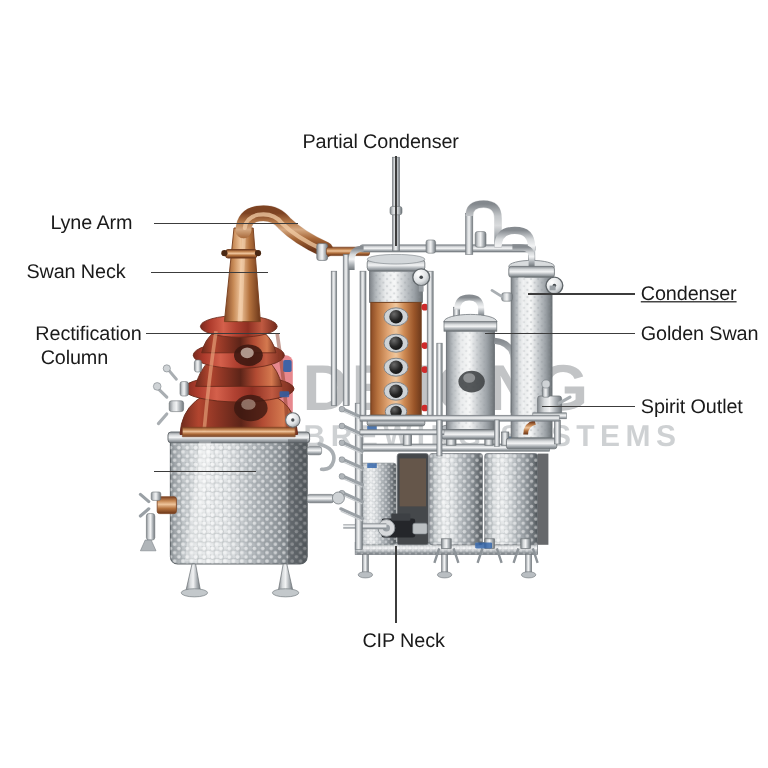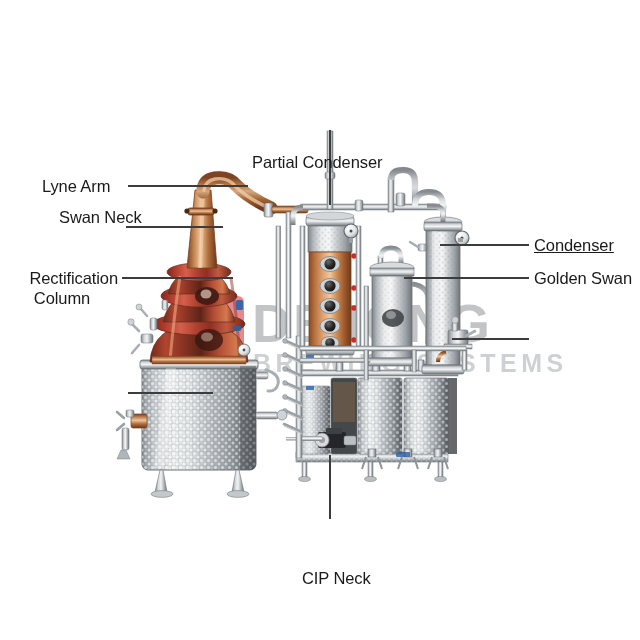--- a/index.html
+++ b/index.html
@@ -30,21 +30,21 @@
     font-family: "Liberation Sans", sans-serif;
     font-size: 16.5px;
     font-weight: 400;
     color: #1a1a1a;
     letter-spacing: -0.1px;
     white-space: pre;
     line-height: 20px;
   }
   .lbl-right { text-align: left; }
   .lbl-left  { text-align: right; }
-  .lbl-center{ text-align: center; margin-top: 44px; }
+  .lbl-center{ text-align: center; }
 </style>
 </head>
 <body>
 
 <div id="stage">
 
   <svg id="diagram-svg" viewBox="0 0 640 640">
     <defs>
 
       <linearGradient id="gCopperV" x1="0" y1="0" x2="1" y2="0">
@@ -508,30 +508,31 @@
       <line x1="404" y1="278" x2="529" y2="278"></line>
       <line x1="452" y1="339" x2="529" y2="339"></line>
       <line x1="330" y1="455" x2="330" y2="519"></line>
     </g>
   </svg>
 
   <div class="callout-label lbl-center" style="left:252px; top:108px;">Partial Condenser</div>
 
   <div class="callout-label lbl-left" style="left:42px; top:176px;">Lyne Arm</div>
 
-  <div class="callout-label lbl-left" style="left:22px; top:207px;margin-left:37px;">Swan Neck</div>
+  <div class="callout-label lbl-left" style="left:22px; top:217px;">Swan Neck</div>
 
   <div style="position:absolute; left:6px; top:268px; width:112px;">
     <div class="callout-label" style="position:static;text-align:right;">Rectification</div>
     <div class="callout-label" style="position:static; text-align:center;">Column</div>
   </div>
 
   <div style="position:absolute; left:26px; top:383px; width:96px;">
   </div>
 
   <div class="callout-label lbl-right" style="left:534px; top:235px;text-decoration:underline;">Condenser</div>
 
   <div class="callout-label lbl-right" style="left:534px; top:268px;">Golden Swan</div>
 
+  <div class="callout-label lbl-right" style="left:534px; top:329px;">Spirit Outlet</div>
 
   <div class="callout-label lbl-center" style="left:302px; top:524px;">CIP Neck</div>
 
 </div>
 
 </body></html>

